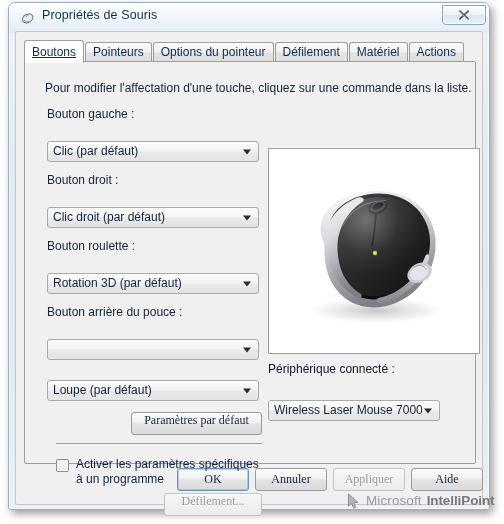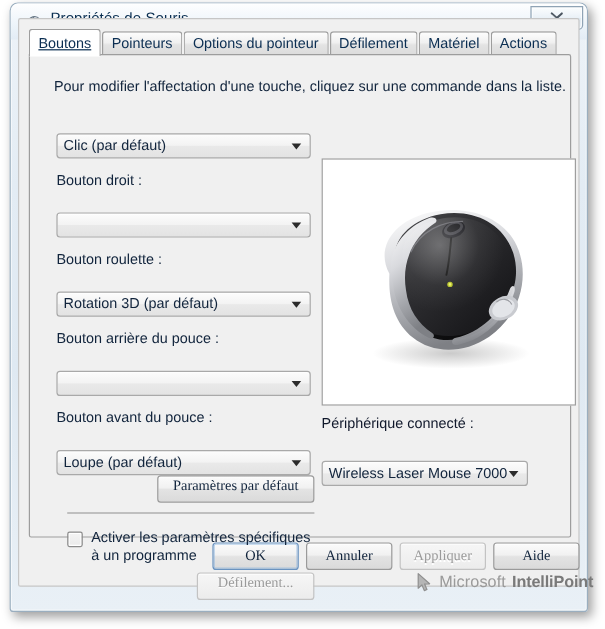--- a/index.html
+++ b/index.html
@@ -56,21 +56,21 @@
     cursor: default;
   }
   #close-icon {
     position: absolute; left: 50%; top: 50%;
     transform: translate(-50%,-50%);
   }
 
   
   #client {
     position: absolute;
-    left: 6px; top: 12px;
+    left: 6px; top: 28px;
     width: 468px; height: 474px;
     background: #f0f0f0;
     border: 1px solid #c6c6c6;
     border-radius: 2px;
   }
 
   
   #tabstrip {
     position: absolute; left: 8px; top: 8px;
     width: 452px; height: 22px;
@@ -308,42 +308,43 @@
       <div class="tab"><span>Matériel</span></div>
       <div class="tab"><span>Actions</span></div>
     </div>
 
     <div id="tabpage">
 
       <div id="intro-text">Pour modifier l'affectation d'une touche, cliquez sur une commande dans la liste.</div>
 
       <div id="left-col">
 
+        <div class="field-label">Bouton gauche :</div>
         <div class="combo">
           <span class="combo-value">Clic (par défaut)</span>
           <span class="combo-arrow"></span>
         </div>
 
         <div class="field-label">Bouton droit :</div>
         <div class="combo">
+          <span class="combo-value">Clic droit (par défaut)</span>
           <span class="combo-arrow"></span>
         </div>
 
         <div class="field-label">Bouton roulette :</div>
         <div class="combo">
           <span class="combo-value">Rotation 3D (par défaut)</span>
           <span class="combo-arrow"></span>
         </div>
 
         <div class="field-label">Bouton arrière du pouce :</div>
         <div class="combo">
           <span class="combo-arrow"></span>
         </div>
 
-        <div class="field-label">Bouton avant du pouce :</div>
         <div class="combo">
           <span class="combo-value">Loupe (par défaut)</span>
           <span class="combo-arrow"></span>
         </div>
       </div>
 
       <div class="btn" id="default-params-button">
         <span>Paramètres par défaut</span>
       </div>
 

